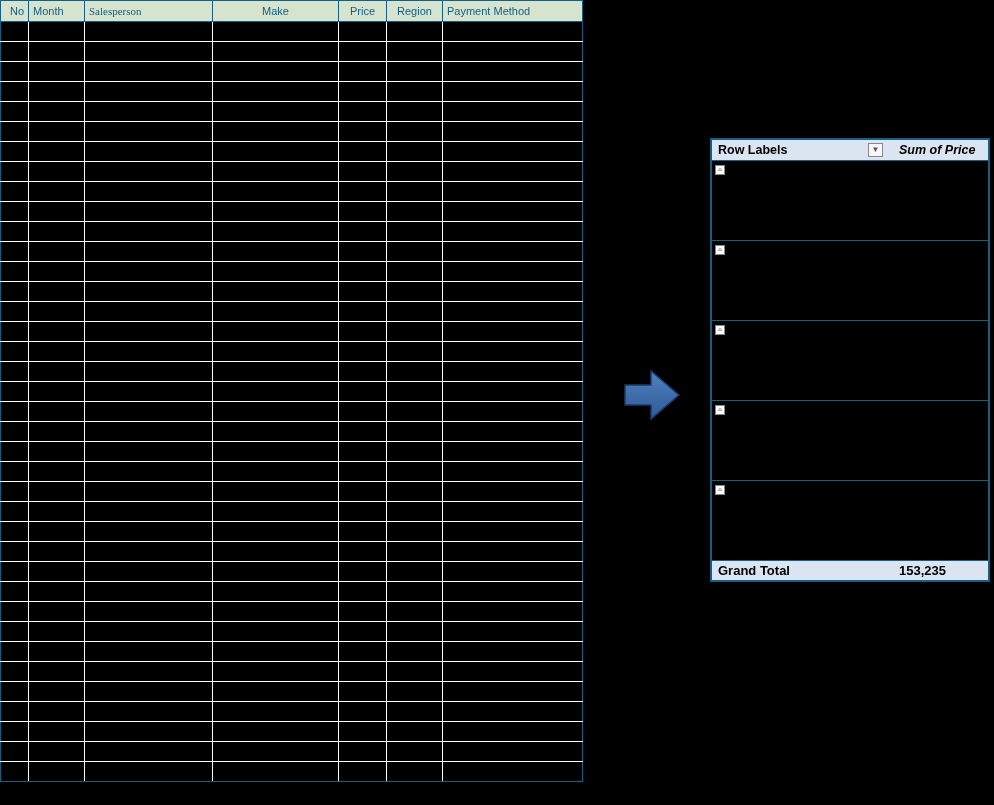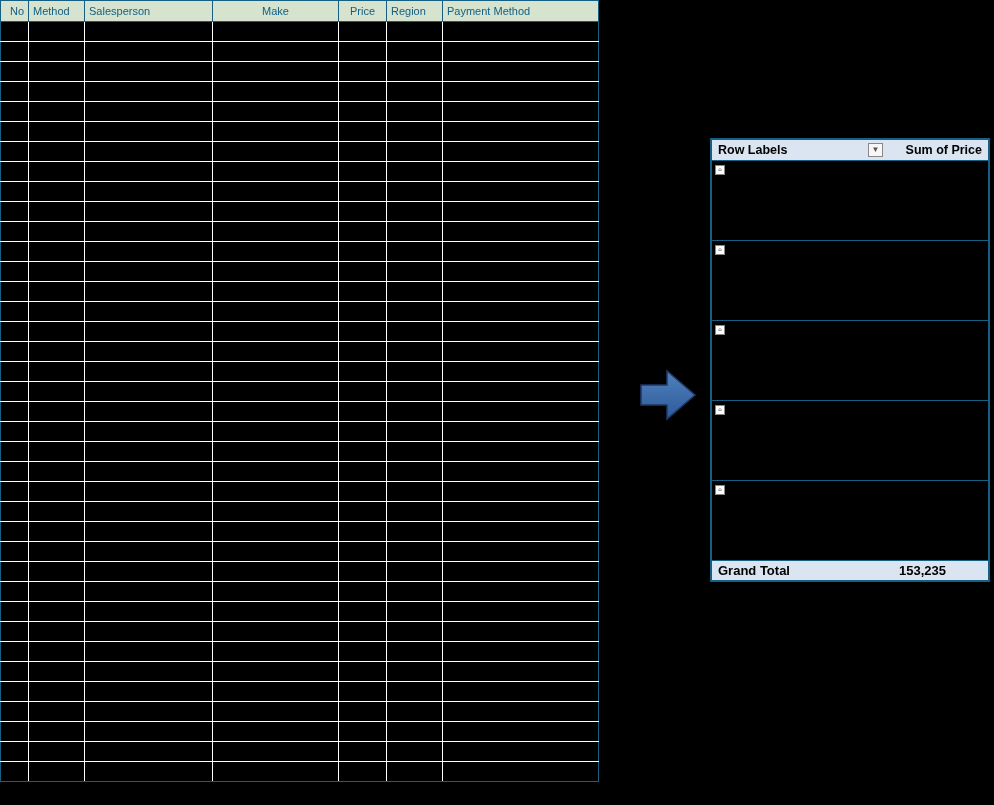--- a/index.html
+++ b/index.html
@@ -33,25 +33,25 @@
     border: 1px solid #156082;
     border-bottom: 1px solid #156082;
     height: 21px;
     text-align: left;
     padding: 0 4px;
     font-size: 11px;
     margin-top: 44px;
   }
   .data-table th.col-no    { width: 28px;  text-align:right; padding-right:4px;}
   .data-table th.col-month { width: 56px; }
-  .data-table th.col-sp    { width: 128px; }
+  .data-table th.col-sp    { width: 128px; font-family: Liberation Serif, serif; }
   .data-table th.col-make  { width: 126px; text-align: center; }
   .data-table th.col-price { width: 48px;  text-align:center; padding-right:4px;}
-  .data-table th.col-region{ width: 56px; }
-  .data-table th.col-pay   { width: 156px; }
+  .data-table th.col-region{ width: 56px; text-align: center; }
+  .data-table th.col-pay   { width: 140px; }
   .data-table td {
     background: #000;
     border-left: 1px solid #fff;
     border-right: 1px solid #fff;
     border-top: 1px solid #fff;
     border-bottom: 1px solid #fff;
     height: 20px;
     padding: 0 4px;
   }
   .data-table tbody tr.last td { border-bottom: 1px solid #156082; }
@@ -89,21 +89,21 @@
     height: 20px;
   }
   .pivot-header th {
     background: #dbe5f1;
     color: #000;
     font-weight: bold;
     font-size: 12.5px;
     border-bottom: 1.5px solid #156082;
     text-align: left;
   }
-  .pivot-header th.sum-col { text-align: right; width: 95px;}
+  .pivot-header th.sum-col { width: 95px; font-style: italic;}
   .pivot-header .dropdown {
     display: inline-block;
     width: 15px; height: 14px;
     border: 1px solid #888;
     background: #f7f7f7;
     text-align: center;
     line-height: 11px;
     font-size: 8px;
     color: #555;
     float: right;
@@ -147,21 +147,21 @@
 </style>
 </head>
 <body>
 
 <div class="container">
 
   <table class="data-table">
     <thead>
       <tr>
         <th class="col-no">No</th>
-        <th class="col-month">Method</th>
+        <th class="col-month">Month</th>
         <th class="col-sp">Salesperson</th>
         <th class="col-make">Make</th>
         <th class="col-price">Price</th>
         <th class="col-region">Region</th>
         <th class="col-pay">Payment Method</th>
       </tr>
     </thead>
     <tbody>
         <tr>
           <td></td>

